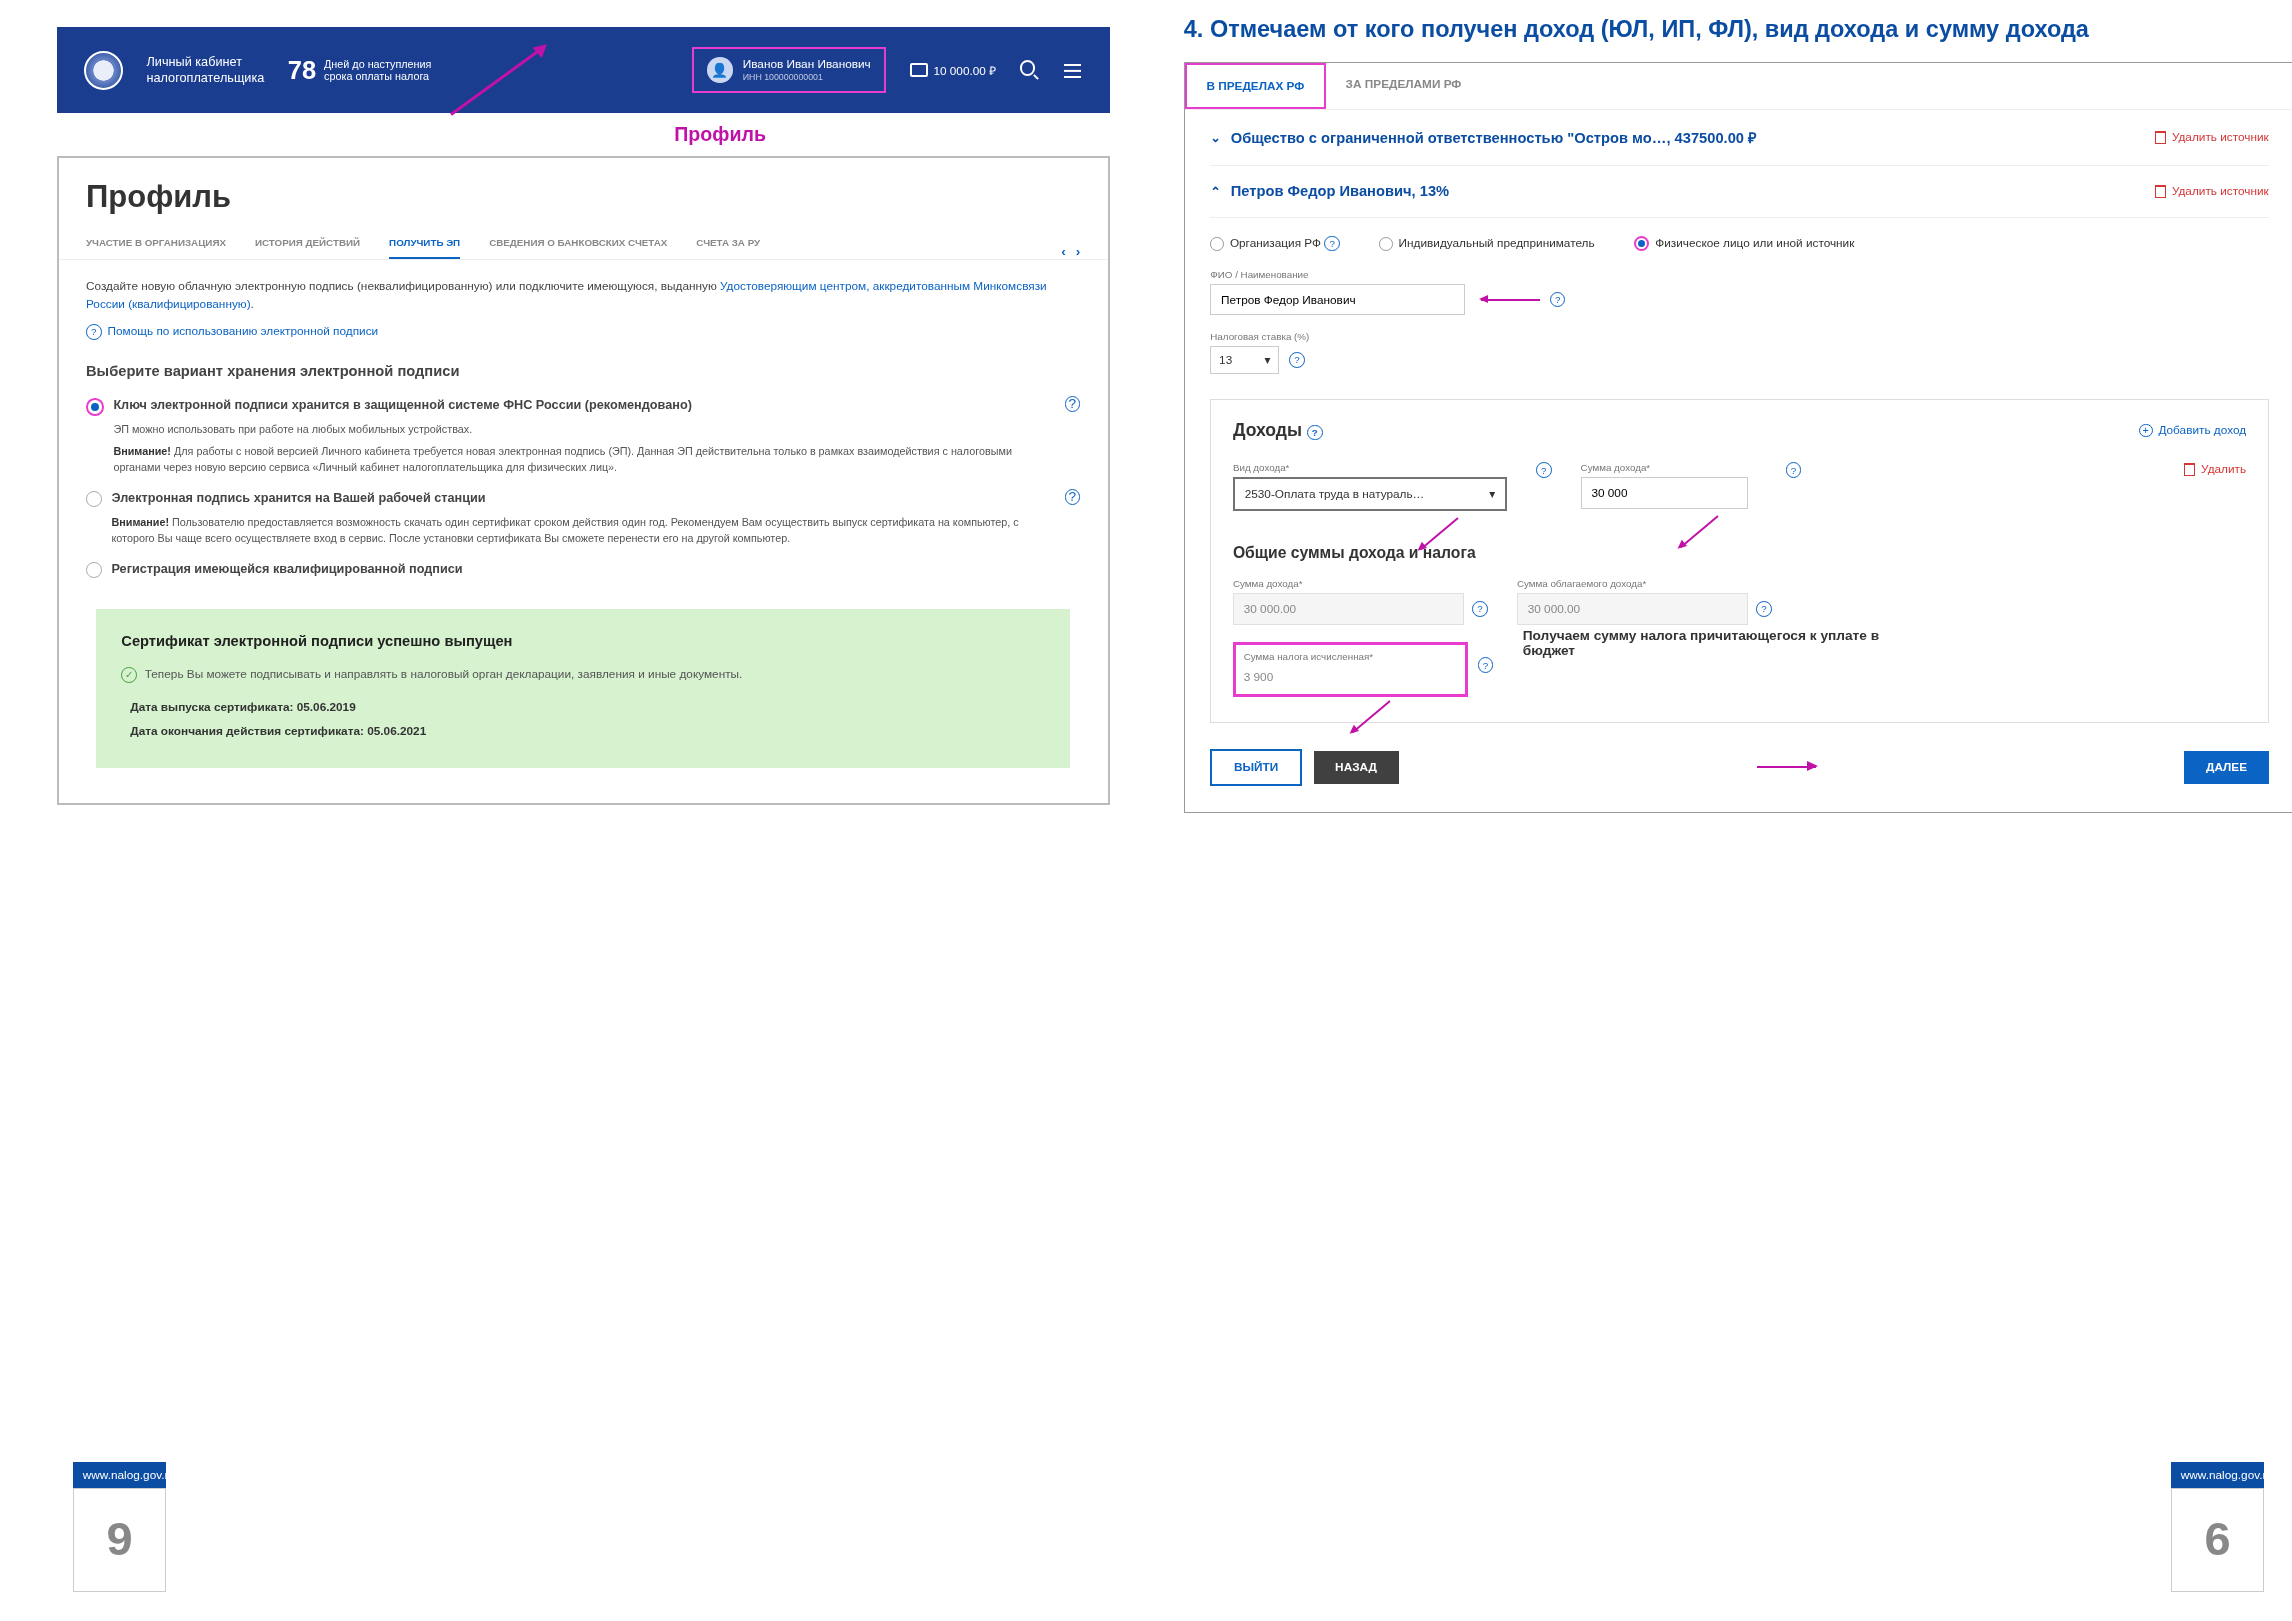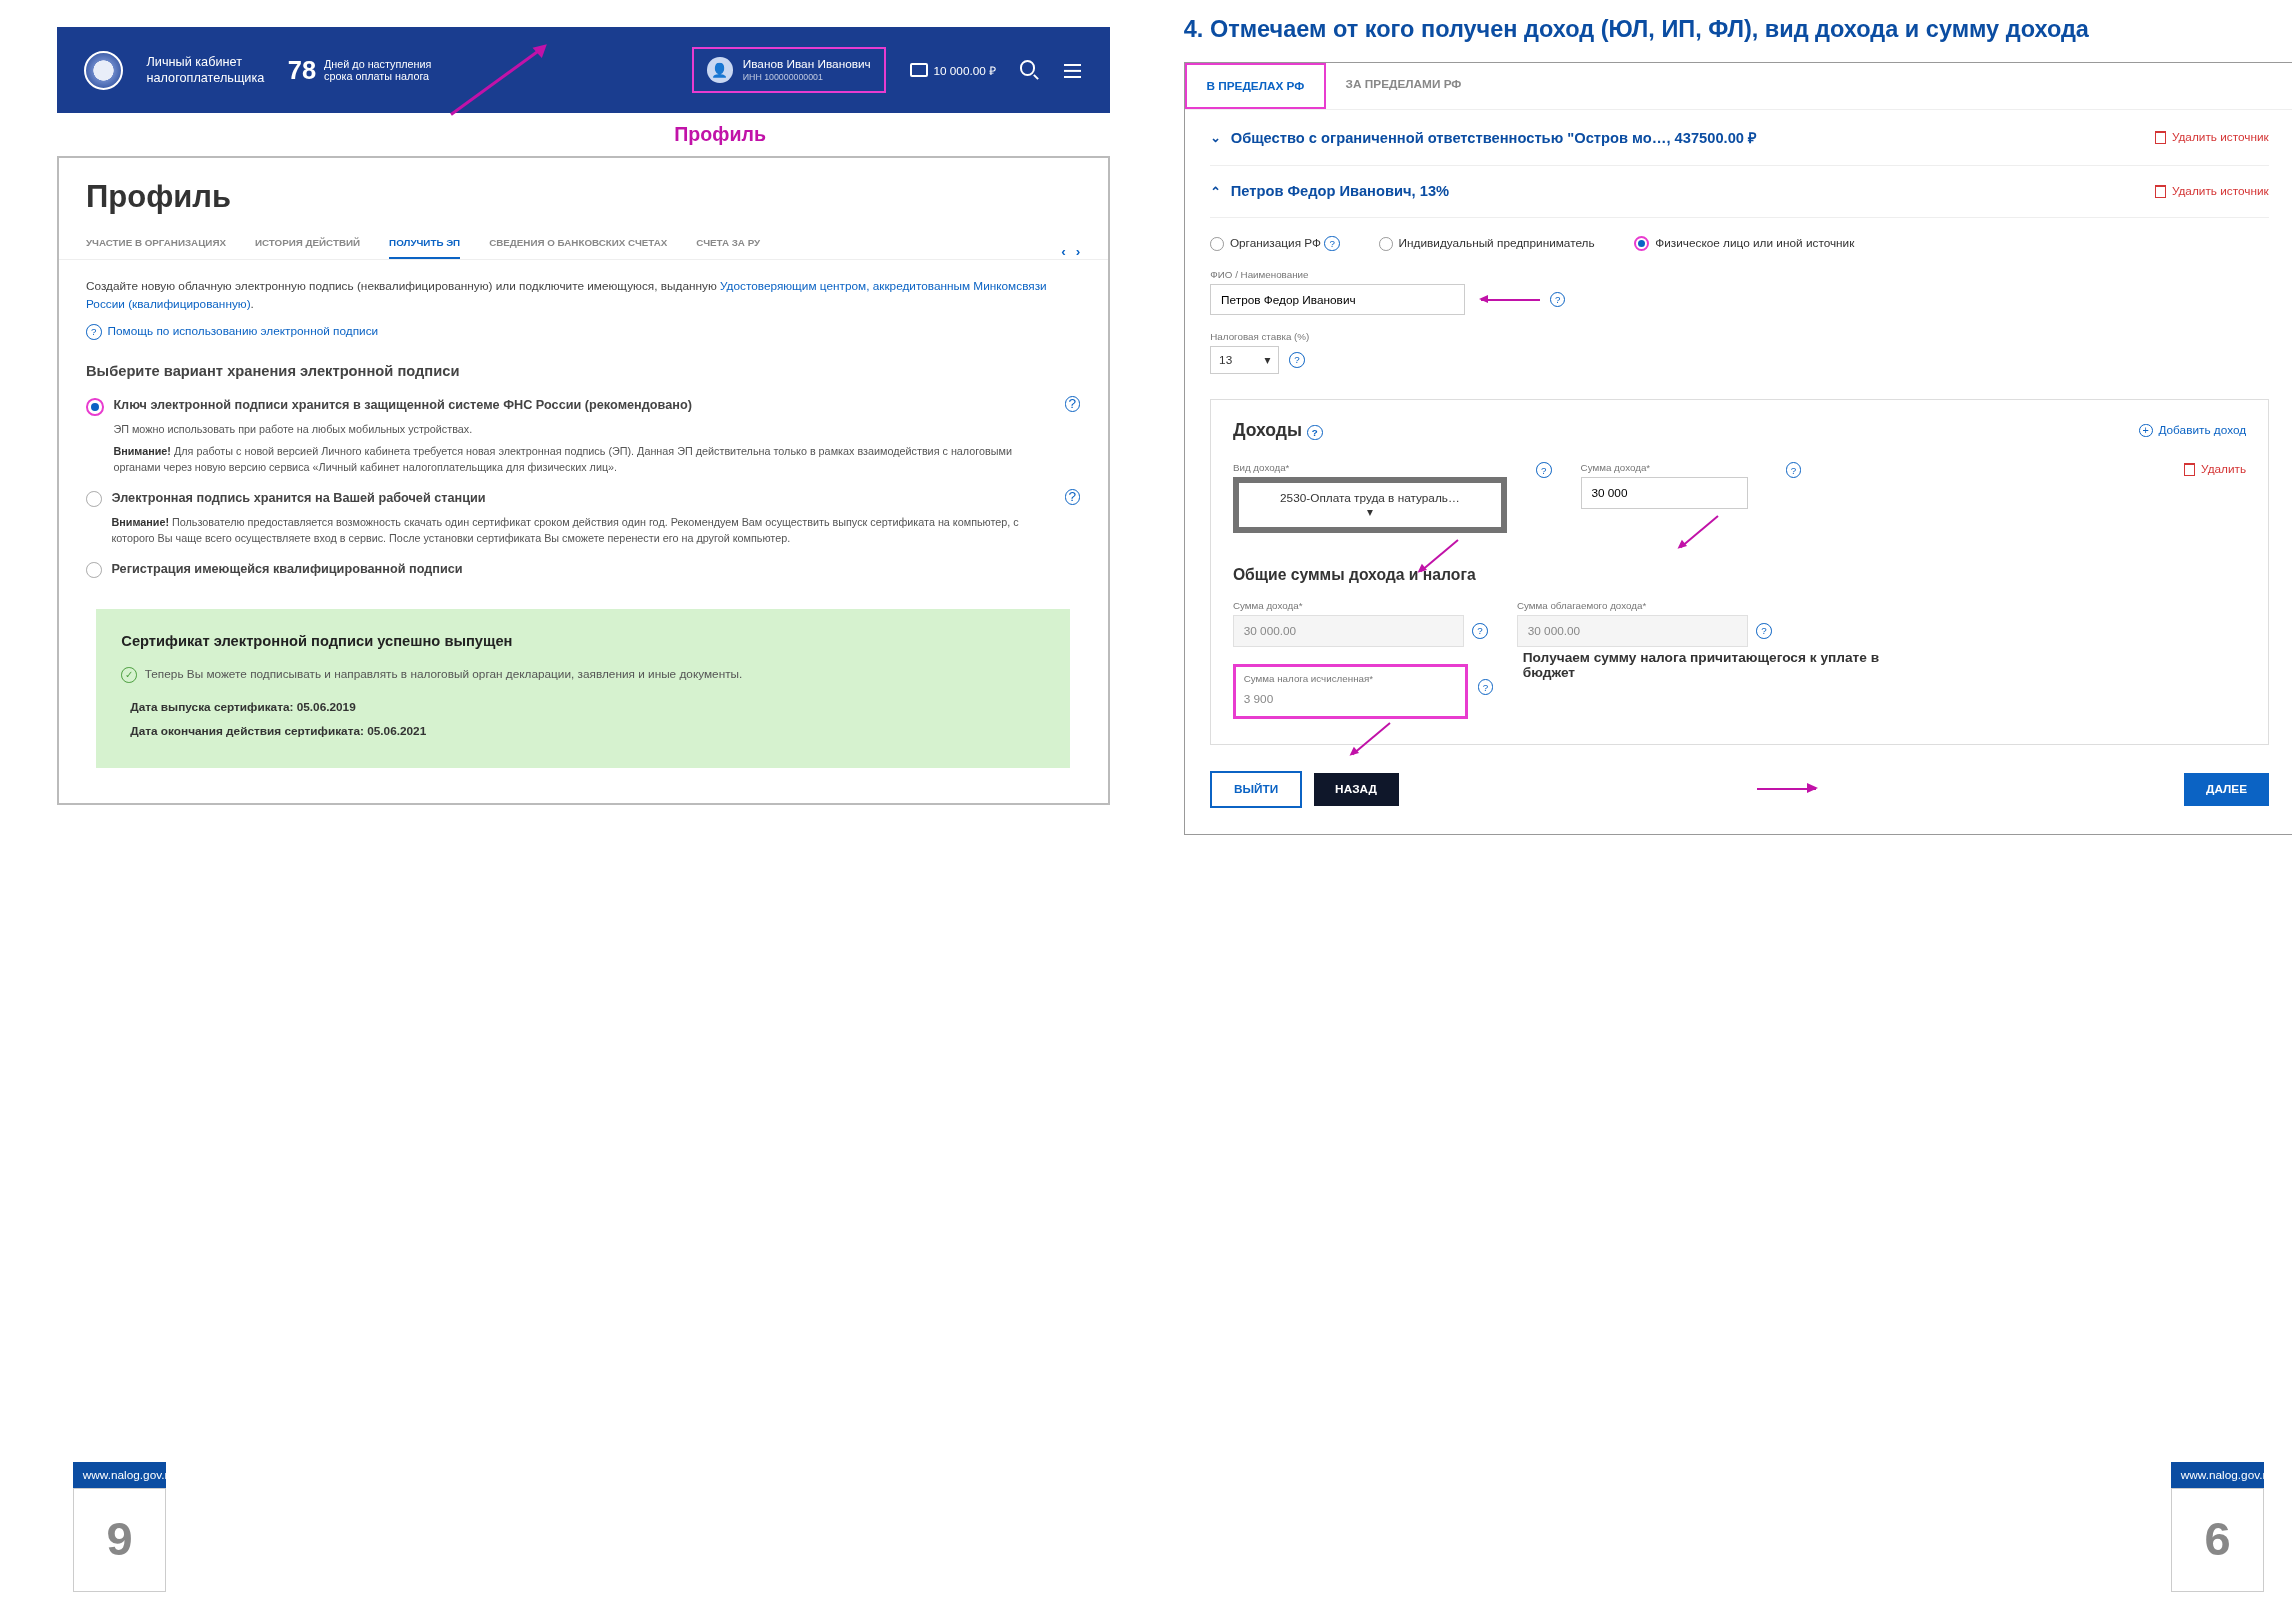--- a/index.html
+++ b/index.html
@@ -153,36 +153,36 @@
 
   .income-block{border:1px solid #ddd;margin:25.5px 25.5px 0;padding:19.6px 21.6px;}
   .income-head{display:flex;align-items:center;justify-content:space-between;margin-bottom:21.6px;}
   .income-head h3{font-size:17.6px;font-weight:bold;}
   .add-link{color:#0b63c4;font-size:11.8px;display:flex;align-items:center;gap:5.9px;}
   .plus{width:13.7px;height:13.7px;border:1px solid #0b63c4;border-radius:50%;display:flex;align-items:center;justify-content:center;font-size:10.8px;}
   .income-row{display:flex;gap:29px;align-items:flex-start;}
   .income-col{flex:none;}
   .income-col.w1{width:274px;}
   .income-col.w2{width:176px;}
-  .select-input{border:6px solid #737373;padding:7.8px 9.8px;font-size:11.8px;display:flex;justify-content:space-between;align-items:center;flex-direction:column;}
+  .select-input{border:2px solid #737373;padding:7.8px 9.8px;font-size:11.8px;display:flex;justify-content:space-between;align-items:center;}
   .arrow-ptr{width:49px;height:2px;background:#c112a8;position:relative;margin-top:5.9px;}
   .arrow-ptr::after{content:"";position:absolute;right:43px;top:-3.9px;border-top:4.9px solid transparent;border-bottom:4.9px solid transparent;border-right:9.8px solid #c112a8;}
   .arrow-ptr.up{transform:rotate(-40deg);transform-origin:right;}
   .totals-h{font-weight:bold;font-size:15.7px;margin:25.5px 0 15.7px;}
   .totals-grid{display:flex;gap:29px;flex-wrap:wrap;}
   .tot-col{width:255px;}
   .readonly{border:1px solid #e0e0e0;background:#f5f5f5;padding:7.8px 9.8px;font-size:11.8px;color:#888;}
   .calc-box{border:3.9px solid #e83ccf;padding:5.9px 7.8px;width:235px;margin-top:13.7px;}
   .calc-box .readonly{border:none;background:transparent;padding:3.9px 0;}
   .calc-note{font-weight:bold;font-size:13.7px;margin-left:19.6px;max-width:372px;}
 
   .nav-buttons{display:flex;gap:11.8px;padding:25.5px 25.5px 5.9px;align-items:center;}
   .btn{padding:9.8px 21.6px;font-size:11.8px;font-weight:bold;border:none;cursor:pointer;}
   .btn-exit{background:#fff;color:#0b63c4;border:2px solid #0b63c4;}
-  .btn-back{background:#0f172a;color:#fff;}
+  .btn-back{background:#404040;color:#fff;}
   .btn-next{background:#0b63c4;color:#fff;margin-left:auto;}
   .next-arrow{width:59px;height:2px;background:#c112a8;position:relative;margin-left:auto;margin-right:9.8px;}
   .next-arrow::after{content:"";position:absolute;right:-2px;top:-4.9px;border-top:5.9px solid transparent;border-bottom:5.9px solid transparent;border-left:11.8px solid #c112a8;}
 </style>
 </head>
 <body>
 
 <div class="page page-left">
   <div class="lk-header">
     <div class="lk-logo"></div>

